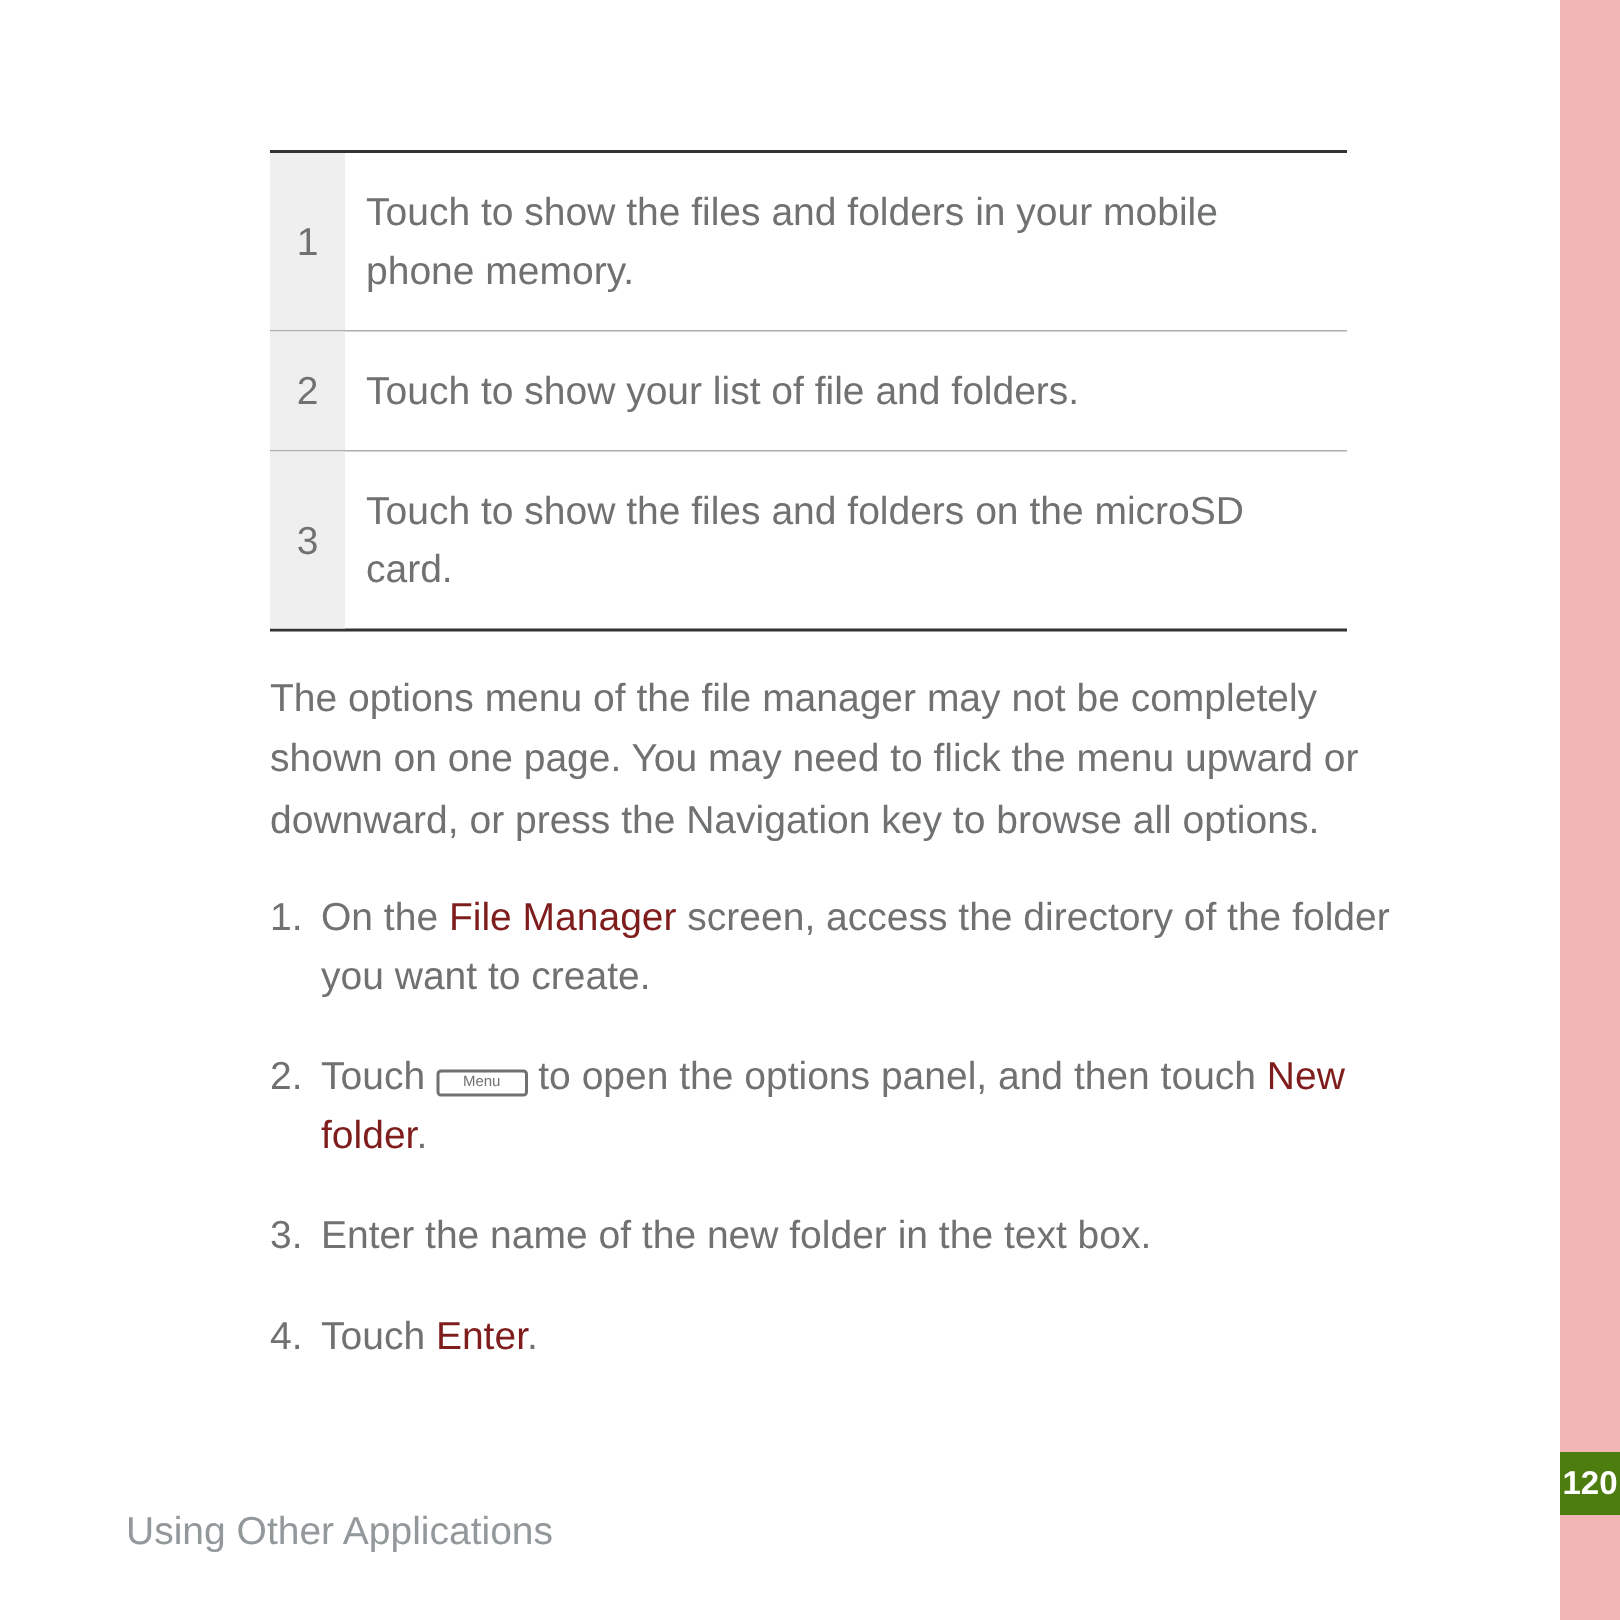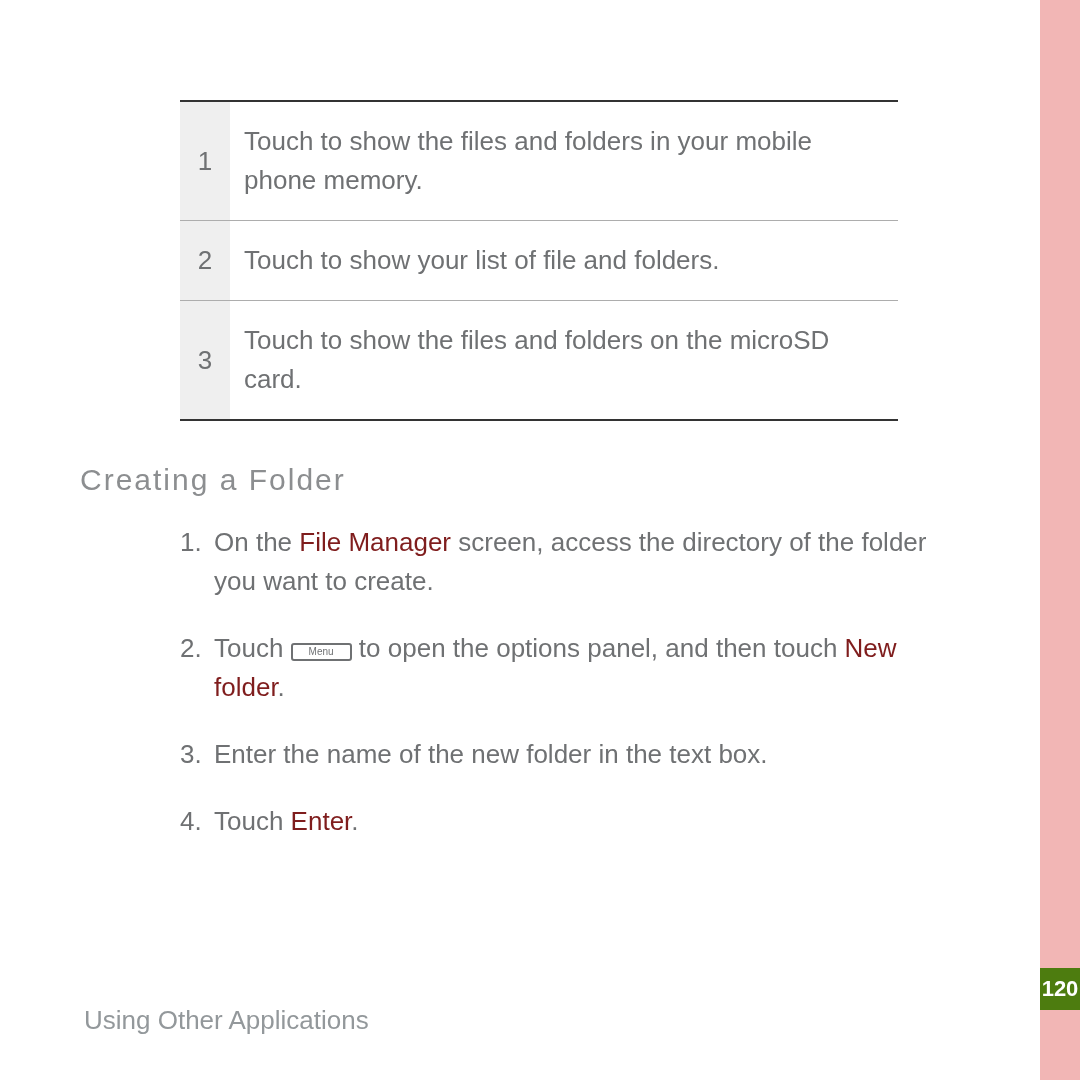--- a/index.html
+++ b/index.html
@@ -162,22 +162,22 @@
     <div class="legend-row">
       <div class="legend-num">2</div>
       <div class="legend-desc">Touch to show your list of file and folders.</div>
     </div>
     <div class="legend-row">
       <div class="legend-num">3</div>
       <div class="legend-desc">Touch to show the files and folders on the microSD card.</div>
     </div>
   </div>
 
-
-  <h2 class="section-heading">Creating  a  Folder</h2>
+  <p class="note">The options menu of the file manager may not be completely shown on one page. You may need to flick the menu upward or downward, or press the Navigation key to browse all options.</p>
+
 
   <div class="steps">
 
     <div class="step">
       <div class="step-num">1.</div>
       <div class="step-body">
         <span>On the </span><b>File Manager</b><span> screen, access the directory of the folder you want to create.</span>
       </div>
     </div>
 

